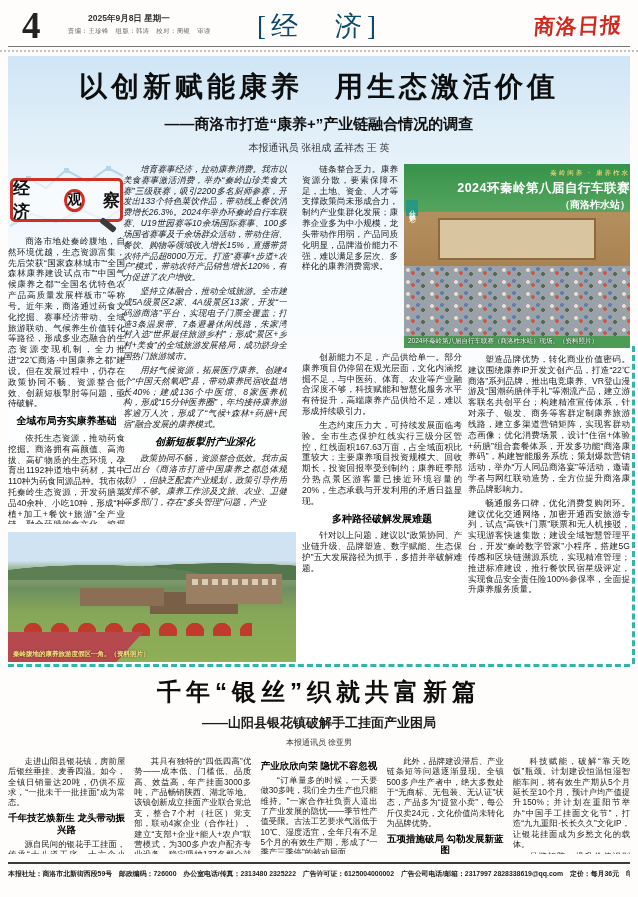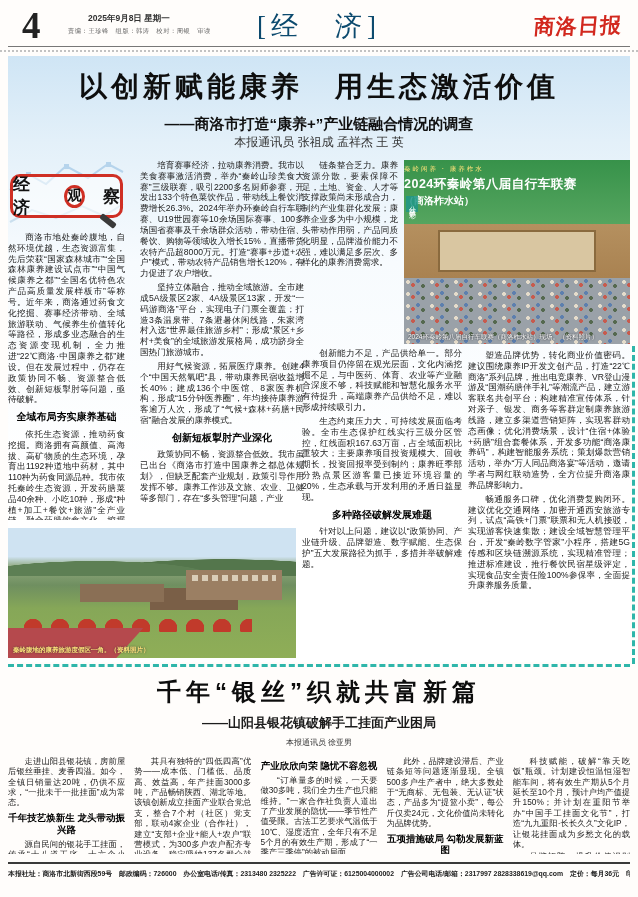--- a/index.html
+++ b/index.html
@@ -15,46 +15,46 @@
   .masthead{position:absolute;right:16px;top:12px;color:#d2281e;font-size:21px;font-weight:bold;
             font-family:"Liberation Serif",serif;letter-spacing:1px;transform:skewX(-6deg) rotate(-1deg);}
   .hr-solid{position:absolute;left:8px;right:8px;top:46px;border-top:1px solid #777;}
   .hr-dot{position:absolute;left:0;right:0;top:50px;border-top:2px dotted #c2c2c2;}
   
   .a1{position:absolute;left:8px;top:56px;width:622px;height:606px;
       background:linear-gradient(180deg,#cfe5f5 0%,#e3f0f9 14%,#f7fbfe 34%,#ffffff 70%);}
   .a1-title{padding-top:12px;text-align:center;font-size:28px;font-weight:bold;
             letter-spacing:4px;color:#0e0e0e;}
   .a1-sub{margin-top:9px;text-align:center;font-size:15px;font-weight:bold;color:#111;}
-  .a1-by{text-align:center;font-size:12px;color:#333;}
+  .a1-by{margin-top:7px;text-align:center;font-size:10px;color:#333;}
   .a1body{position:relative;margin-top:9px;height:498px;}
   .col{position:absolute;font-size:8.6px;line-height:1.26;text-align:justify;overflow:hidden;color:#212121;}
   .col p{margin:0 0 3px;text-indent:2em;}
   .subhead{font-weight:bold;text-align:center;font-size:10px;margin:6px 0 5px;text-indent:0;color:#000;}
   .c1{left:0;top:72px;width:117px;height:288px;}
-  .c2{left:132px;top:0;width:164px;height:362px;}
+  .c2{left:115px;top:0;width:164px;height:362px;font-style:italic;}
   .c3{left:294px;top:0;width:160px;height:498px;}
   .c3 .narrow{width:96px;height:188px;overflow:hidden;}
   .c3 .rest{height:306px;overflow:hidden;}
   .c4{left:460px;top:0;width:162px;height:498px;padding-top:190px;box-sizing:border-box;}
   .c4 .inner{height:300px;overflow:hidden;}
   
   .stamp{position:absolute;left:0;top:0;width:117px;height:66px;}
   .stamp svg{position:absolute;left:0;top:0;}
   .stamp-box{position:absolute;left:2px;top:14px;right:2px;height:38px;border:3px solid #cf2f24;
-             border-radius:10px;background:rgba(255,255,255,.55);display:flex;align-items:center;
+             border-radius:5px;background:rgba(255,255,255,.55);display:flex;align-items:center;
              justify-content:center;gap:18px;font-family:"Liberation Serif",serif;
              font-size:17px;font-weight:bold;color:#111;}
   .stamp-circle{width:23px;height:23px;border:3px solid #cf2f24;border-radius:50%;background:#fff;
                 display:flex;align-items:center;justify-content:center;font-size:14px;box-sizing:border-box;}
   .stamp-handle{position:absolute;right:8px;bottom:2px;width:18px;height:6px;background:#3a3a3a;
                 border-radius:2px;transform:rotate(38deg);}
   
   .photoA{position:absolute;left:396px;top:0;width:226px;height:184px;overflow:hidden;background:#4c9c55;}
-  .pa-top{position:relative;height:64px;background:linear-gradient(#37924a,#55a55f);text-align:left;}
+  .pa-top{position:relative;height:48px;background:linear-gradient(#37924a,#55a55f);text-align:right;}
   .pa-t1{padding-top:5px;font-size:6.5px;color:#ffe37a;letter-spacing:2px;}
   .pa-t2{font-size:12.5px;font-weight:bold;color:#fff;letter-spacing:.5px;margin-top:2px;}
   .pa-t3{font-size:10px;font-weight:bold;color:#fff;margin-top:1px;}
   .pa-gate{height:54px;background:linear-gradient(#b5905f,#a98251);position:relative;}
   .pa-gate:before{content:"";position:absolute;left:34px;right:34px;top:6px;bottom:6px;
                   background:#d9c6a1;box-shadow:inset 0 0 0 2px #8a6a3e;}
   .pa-crowd{height:70px;background:#9aa1a8;
     background-image:
       radial-gradient(circle at 4px 4px,#e5dccb 1.6px,transparent 2.2px),
       radial-gradient(circle at 9px 7px,#c75b4e 1.6px,transparent 2.2px),

